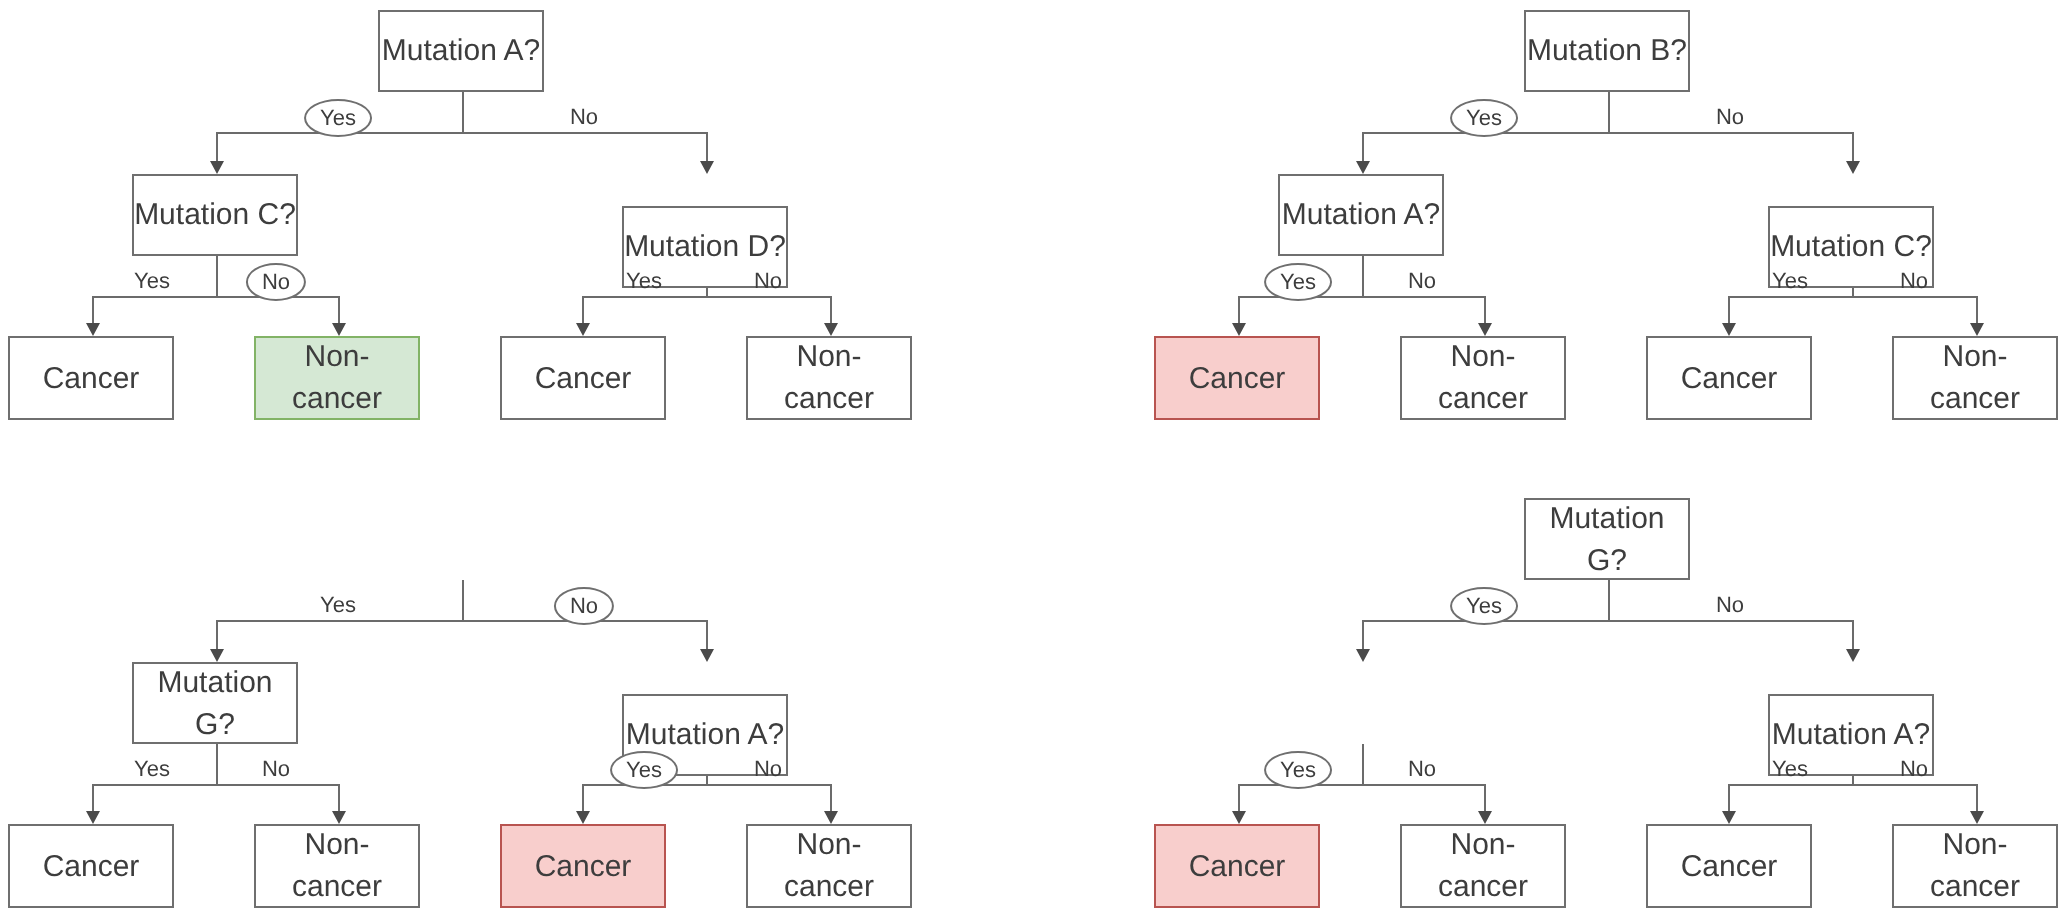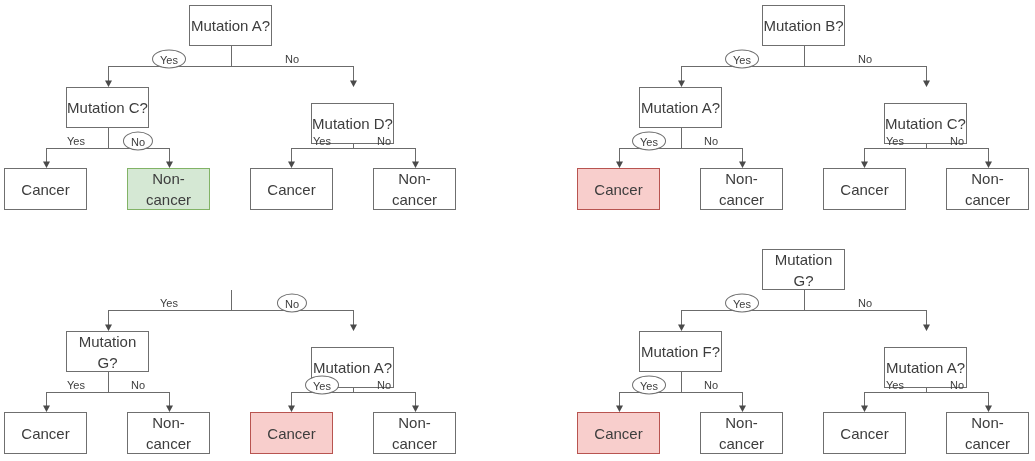--- a/index.html
+++ b/index.html
@@ -161,23 +161,20 @@
   <div class="tree tree-3">
     <svg width="462" height="226" viewBox="0 0 462 226">
       <path class="ln" d="M231.5 46V66 M108.5 66.5H353.5 M108.5 66V81 M353.5 66V81 M108.5 128V148 M46.5 148.5H169.5 M46.5 148V162 M169.5 148V162 M353.5 128V148 M291.5 148.5H415.5 M291.5 148V162 M415.5 148V162"></path>
       <path class="ah" d="M105 80.5L112 80.5L108.5 87Z M350 80.5L357 80.5L353.5 87Z M43 161.5L50 161.5L46.5 168Z M166 161.5L173 161.5L169.5 168Z M288 161.5L295 161.5L291.5 168Z M412 161.5L419 161.5L415.5 168Z"></path>
     </svg>
     <div class="node root">
         <span>Mutation G?</span>
       </div>
     <div class="edge-label el-root-left circled">Yes</div>
     <div class="edge-label el-root-right">No</div>
-    <div class="node child-0">
-        <span>Mutation F?</span>
-      </div>
     <div class="node child-1">
         <span>Mutation A?</span>
       </div>
     <div class="edge-label el-c0-left circled">Yes</div>
     <div class="edge-label el-c0-right">No</div>
     <div class="edge-label el-c1-left">Yes</div>
     <div class="edge-label el-c1-right">No</div>
     <div class="node leaf leaf-0 hl-red">
         <span>Cancer</span>
       </div>

